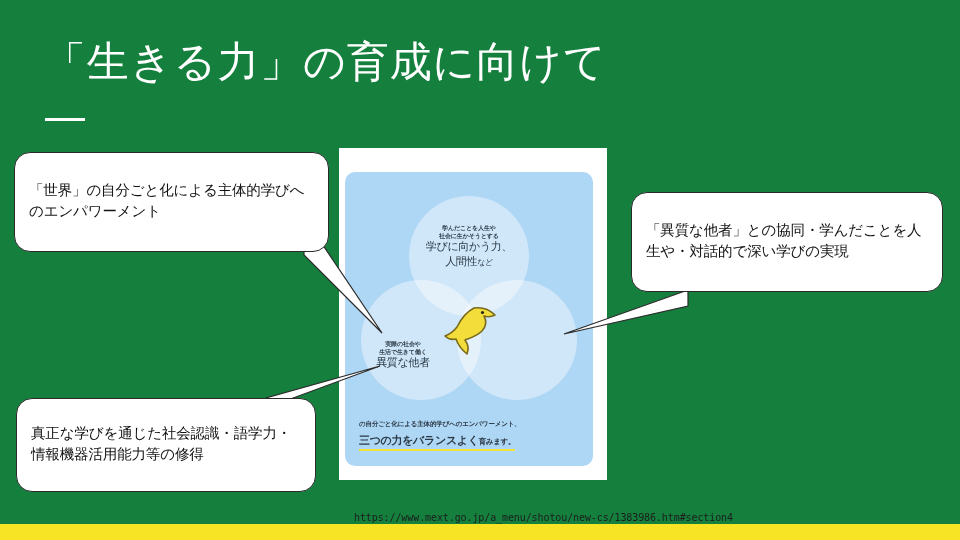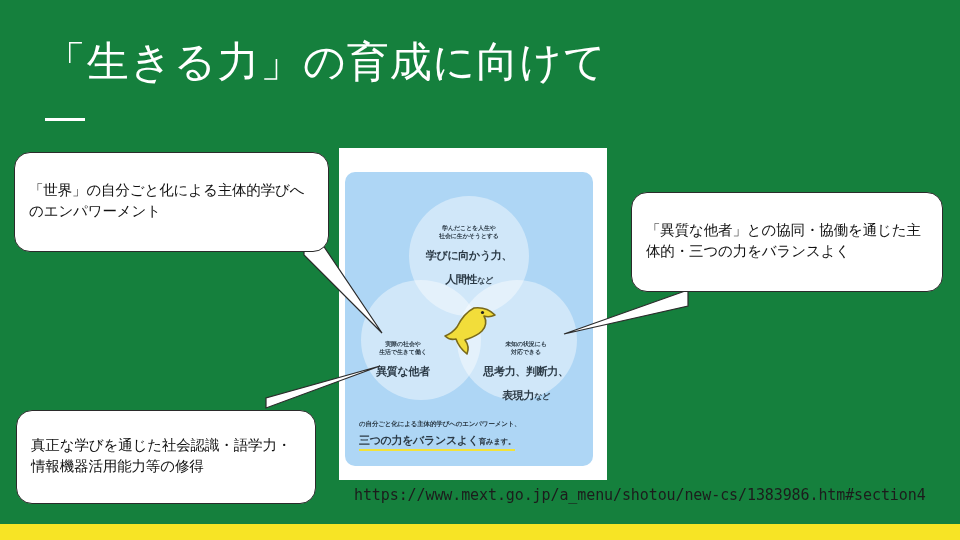--- a/index.html
+++ b/index.html
@@ -80,23 +80,23 @@
   }
   .venn-label .lead {
     display: block;
     font-size: 6px;
     font-weight: bold;
     letter-spacing: -0.02em;
   }
   .venn-label .main {
     display: block;
     font-size: 11px;
-    font-weight: bold;
+    font-weight: normal;
     letter-spacing: -0.03em;
-    margin-top: 10px;
+    margin-top: 1px;
   }
   .venn-label .main .sm { font-size: 8px; }
 
   #label-top   { left: 48px;  top: 52px;  width: 152px; }
   #label-left  { left: 6px;   top: 168px; width: 104px; }
   #label-right { left: 122px; top: 168px; width: 118px; }
 
   #bird {
     position: absolute;
     left: 96px;
@@ -129,23 +129,23 @@
     border-bottom: 2px solid #f2e23a;
     padding-bottom: 1px;
     white-space: nowrap;
   }
   #figure-caption .cap-main .sm { font-size: 7.5px; }
 
   
   #source-url {
     position: absolute;
     left: 354px;
-    top: 486px;
+    top: 512px;
     font-family: "DejaVu Sans Mono", "Liberation Mono", monospace;
-    font-size: 15px;
+    font-size: 10px;
     color: #1c1c1c;
     letter-spacing: -0.1px;
     white-space: nowrap;
   }
 
   
   .callout {
     position: absolute;
     background: #ffffff;
     border: 1px solid #2b2b2b;
@@ -157,21 +157,21 @@
     line-height: 1.42;
     letter-spacing: -0.01em;
     display: flex;
     align-items: center;
     z-index: 4;
   }
   .callout .ctext { display: block; padding: 0 14px; }
 
   #callout-1 { left: 14px;  top: 152px; width: 315px; height: 100px; }
   #callout-2 { left: 631px; top: 192px; width: 312px; height: 100px; }
-  #callout-3 { left: 16px;  top: 410px; width: 300px; height: 94px; }
+  #callout-3 { left: 16px;  top: 398px; width: 300px; height: 94px; }
 
   .tail {
     position: absolute;
     z-index: 3;
     overflow: visible;
   }
 
   
   #accent-bar {
     position: absolute;
@@ -215,26 +215,20 @@
         <span class="main">学びに向かう力、</span>
         <span class="main"><span>人間性</span><span class="sm">など</span></span>
       </div>
 
       <div class="venn-label" id="label-left">
         <span class="lead">実際の社会や</span>
         <span class="lead">生活で生きて働く</span>
         <span class="main">異質な他者</span>
       </div>
 
-      <div class="venn-label" id="label-right">
-        <span class="lead">未知の状況にも</span>
-        <span class="lead">対応できる</span>
-        <span class="main">思考力、判断力、</span>
-        <span class="main"><span>表現力</span><span class="sm">など</span></span>
-      </div>
 
       <svg id="bird" viewBox="0 0 60 56">
         <path d="M33 8 C41 7 49 10 54 15 C50 17 46 17 43 16 C46 21 45 27 41 31
                  C36 36 29 38 24 40 C27 44 28 49 26 54 C21 50 17 45 15 39
                  C11 40 7 39 4 36 C9 34 13 31 16 27 C19 21 25 12 33 8 Z" fill="#f2dd3a" stroke="#7a6a1c" stroke-width="1.6" stroke-linejoin="round"></path>
         <circle cx="41.5" cy="12.5" r="1.6" fill="#222222"></circle>
       </svg>
 
       <div id="figure-caption">
         <span class="cap-lead">の自分ごと化による主体的学びへのエンパワーメント、</span>
@@ -242,21 +236,21 @@
       </div>
 
     </div>
   </div>
 
   <div class="callout" id="callout-1">
     <span class="ctext">「世界」の自分ごと化による主体的学びへのエンパワーメント</span>
   </div>
 
   <div class="callout" id="callout-2">
-    <span class="ctext">「異質な他者」との協同・協働を通じた主体的・三つの力をバランスよく</span>
+    <span class="ctext">「異質な他者」との協同・学んだことを人生や・対話的で深い学びの実現</span>
   </div>
 
   <div class="callout" id="callout-3">
     <span class="ctext">真正な学びを通じた社会認識・語学力・情報機器活用能力等の修得</span>
   </div>
 
   <div id="source-url">https://www.mext.go.jp/a_menu/shotou/new-cs/1383986.htm#section4</div>
 
   <div id="accent-bar"></div>
 

